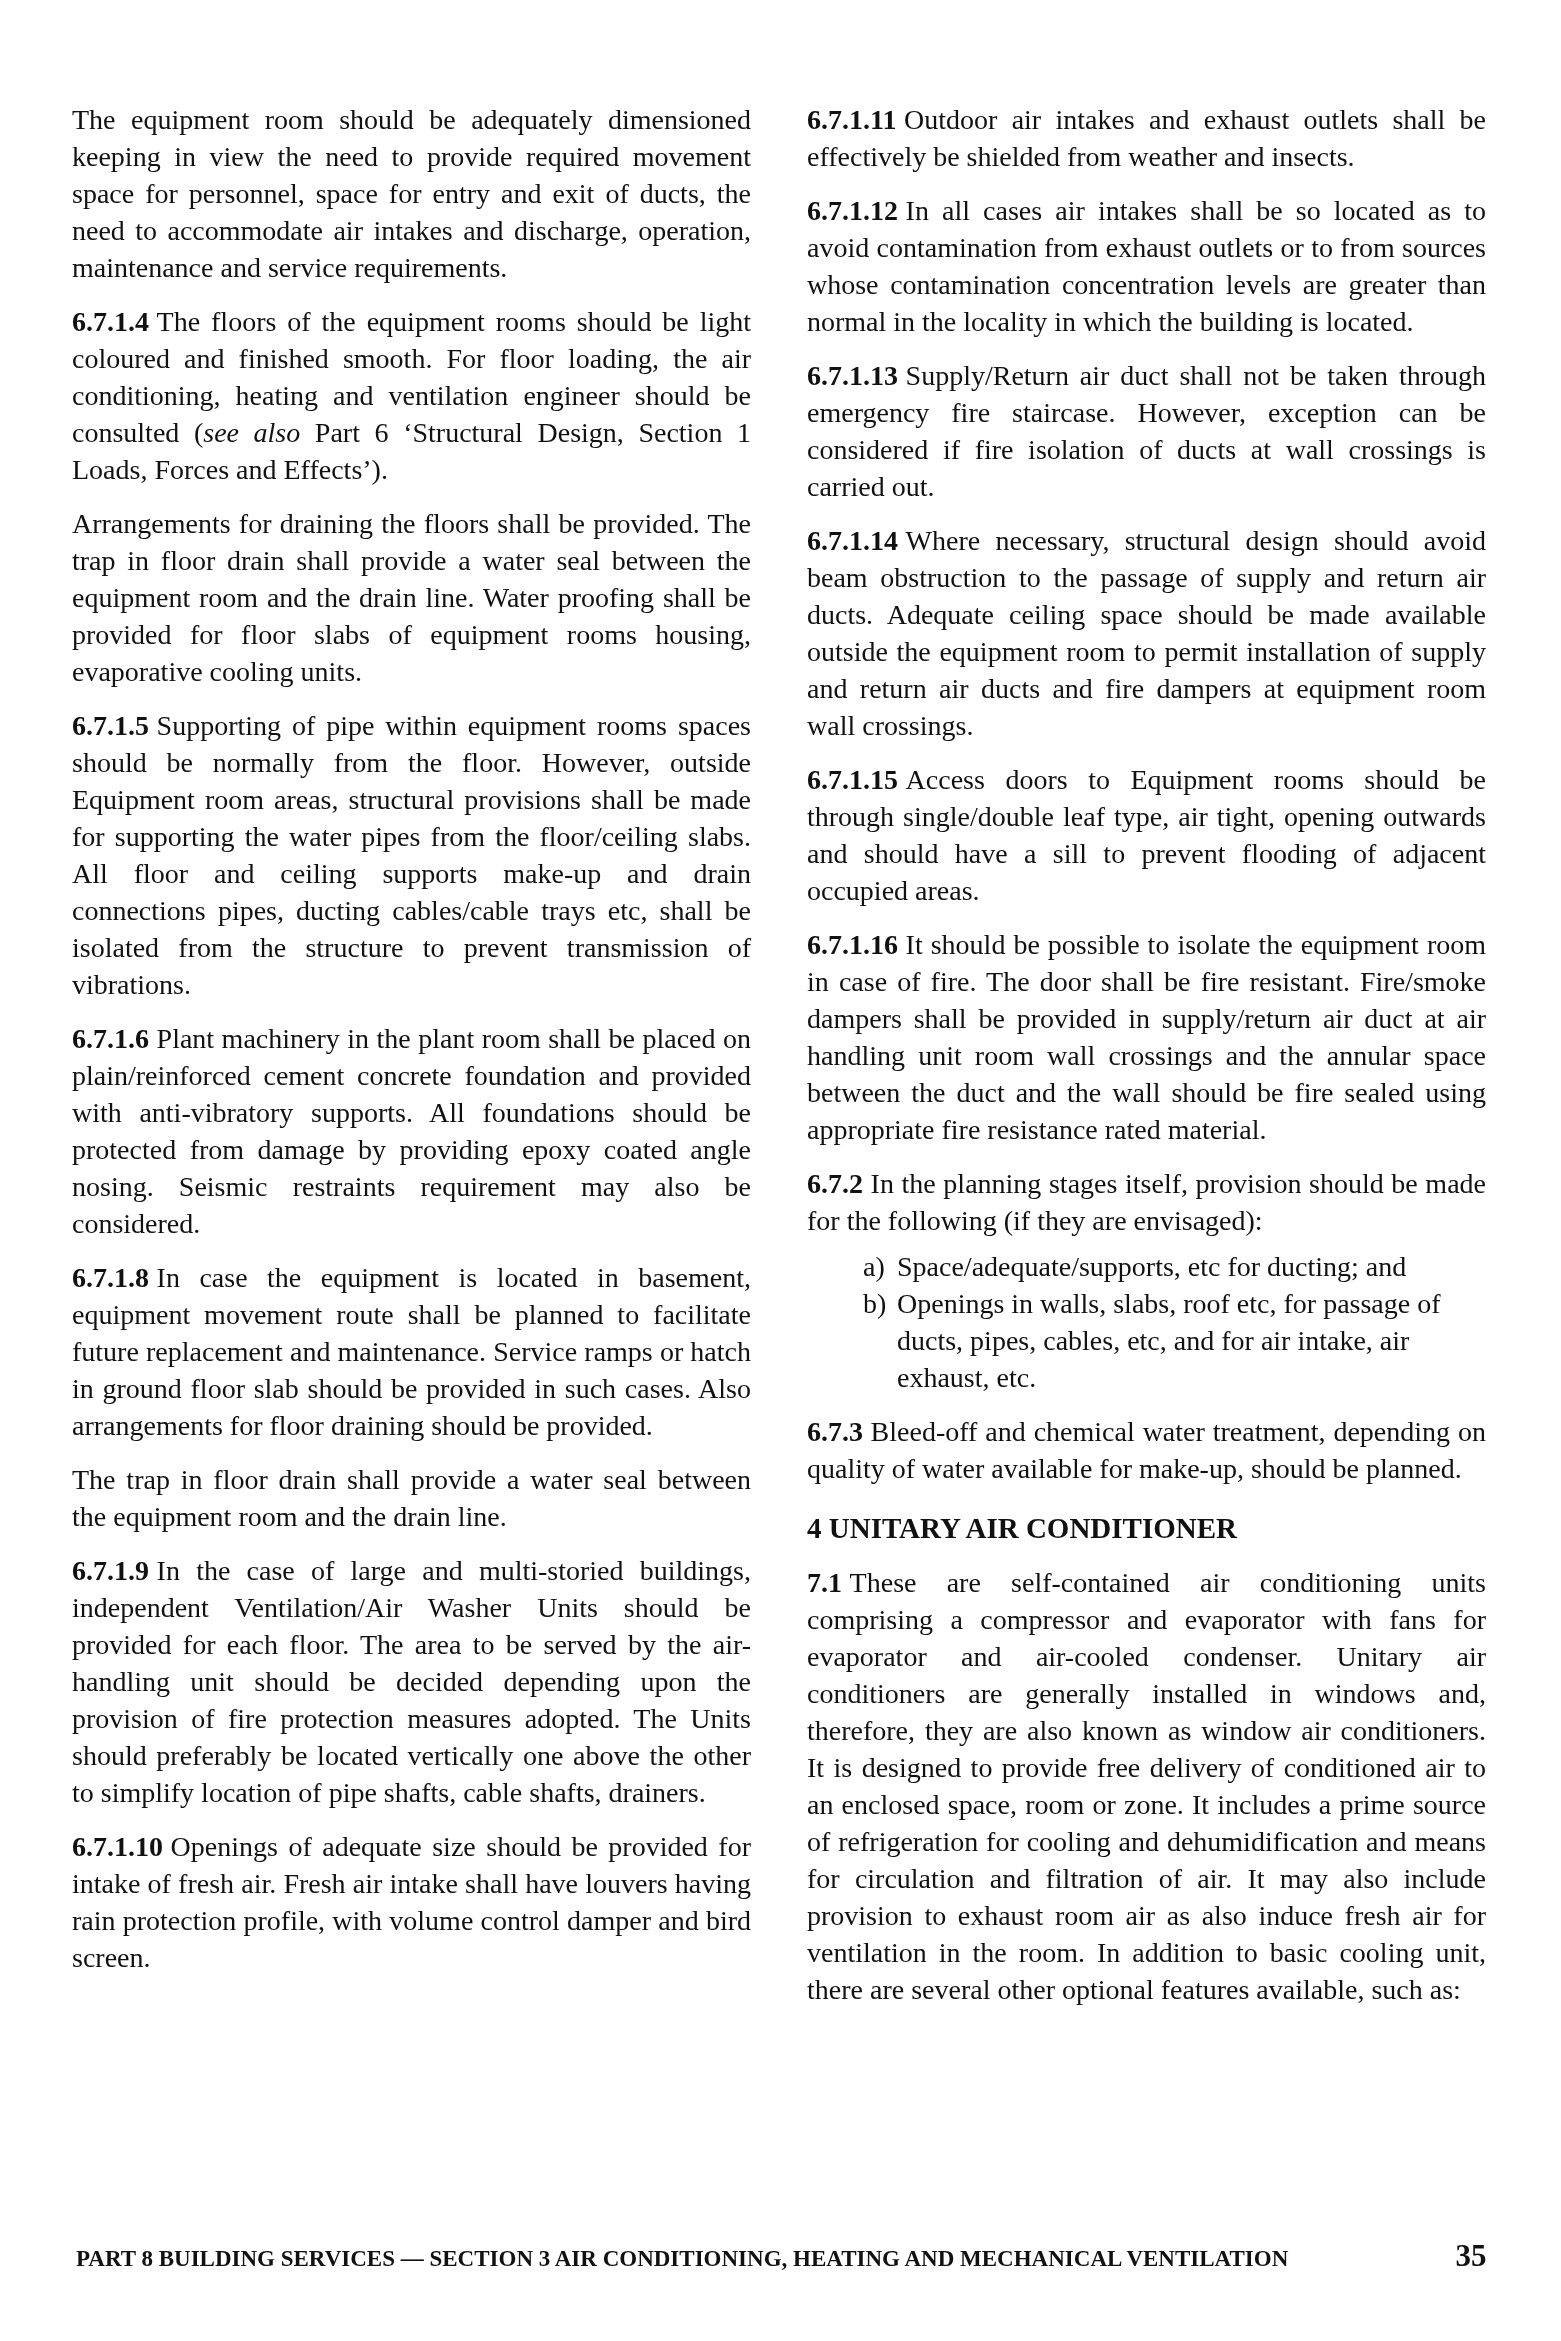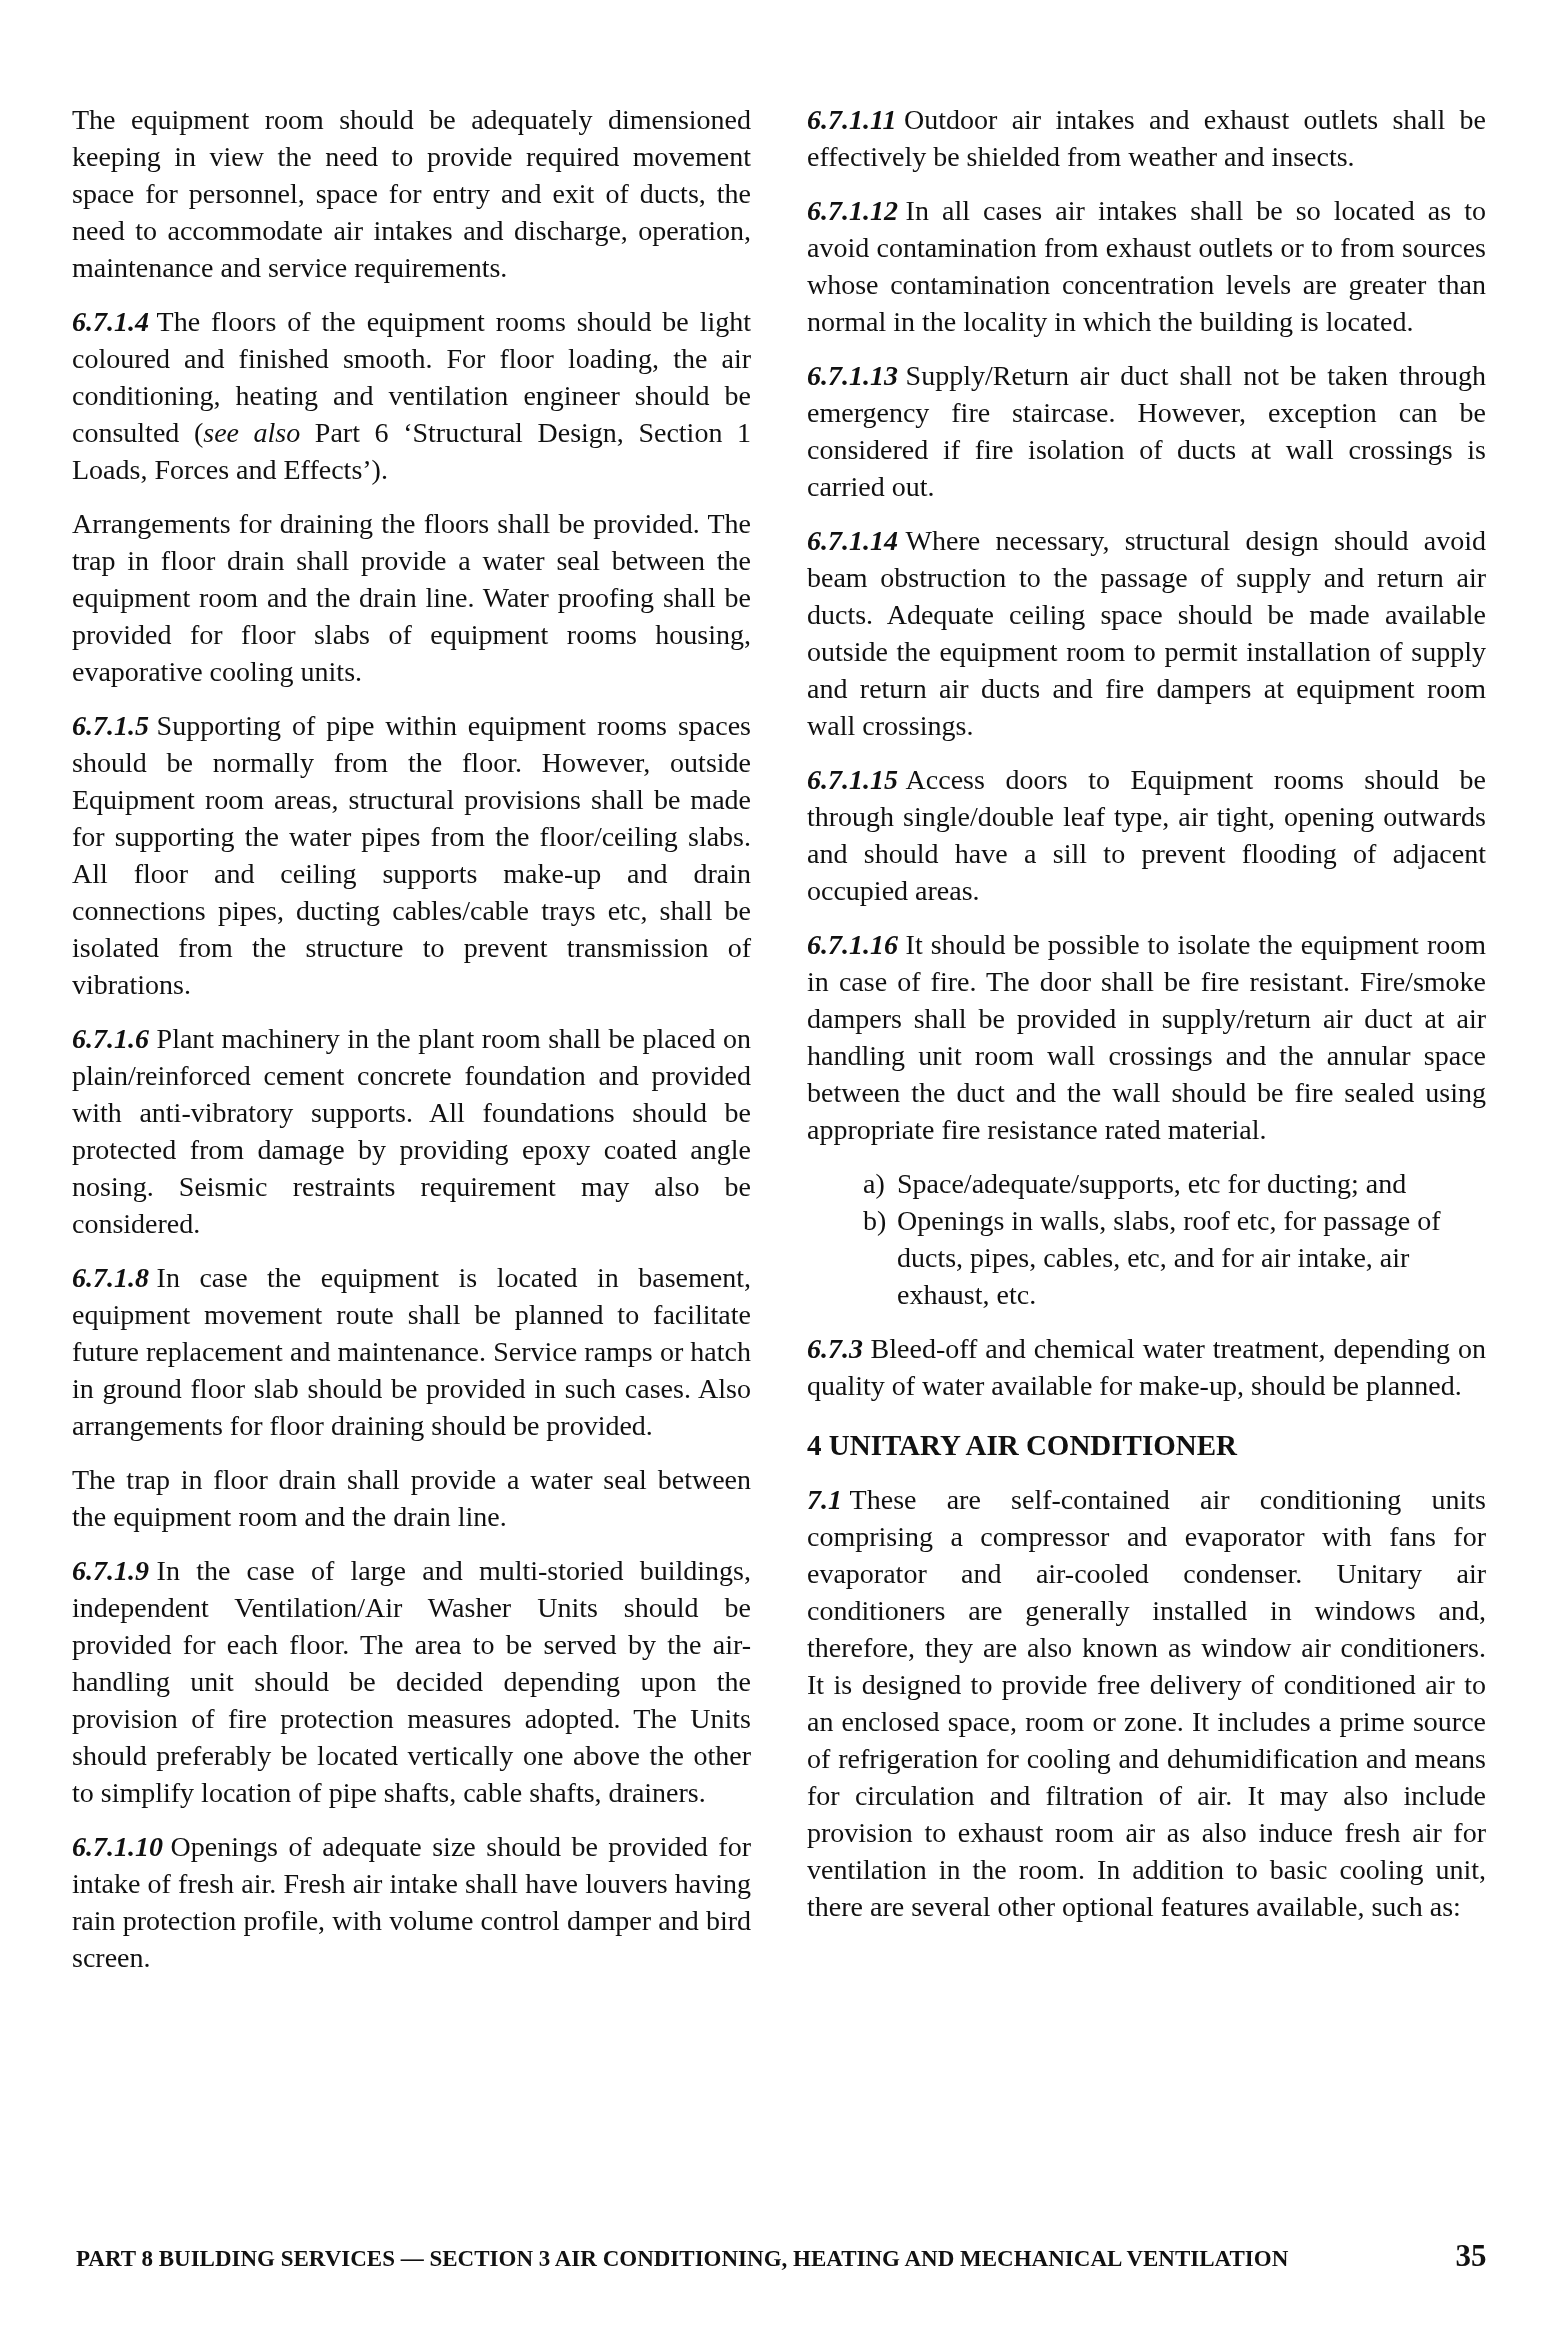--- a/index.html
+++ b/index.html
@@ -31,21 +31,20 @@
     hyphens: none;
   }
   .col-left { left: 72px; }
   .col-right { left: 807px; }
   .para {
     margin: 0 0 17px 0;
   }
   .clause-no {
     font-weight: bold;
     margin-right: 7.6px;
-    font-style: italic;
   }
   .ital { font-style: italic; }
   .list {
     margin: 0 0 17px 0;
     padding: 0;
     list-style: none;
   }
   .list-item {
     display: flex;
     margin: 0;
@@ -150,20 +149,23 @@
     </p>
 
     <p class="para">
       <span class="clause-no">6.7.1.15</span><span>Access doors to Equipment rooms should be through single/double leaf type, air tight, opening outwards and should have a sill to prevent flooding of adjacent occupied areas.</span>
     </p>
 
     <p class="para">
       <span class="clause-no">6.7.1.16</span><span>It should be possible to isolate the equipment room in case of fire. The door shall be fire resistant. Fire/smoke dampers shall be provided in supply/return air duct at air handling unit room wall crossings and the annular space between the duct and the wall should be fire sealed using appropriate fire resistance rated material.</span>
     </p>
 
+    <p class="para" style="margin-bottom:9.2px;">
+      <span class="clause-no">6.7.2</span><span>In the planning stages itself, provision should be made for the following (if they are envisaged):</span>
+    </p>
 
     <ul class="list">
       <li class="list-item">
         <span class="list-marker">a)</span>
         <span class="list-text">Space/adequate/supports, etc for ducting; and</span>
       </li>
       <li class="list-item">
         <span class="list-marker">b)</span>
         <span class="list-text">Openings in walls, slabs, roof etc, for passage of ducts, pipes, cables, etc, and for air intake, air exhaust, etc.</span>
       </li>

